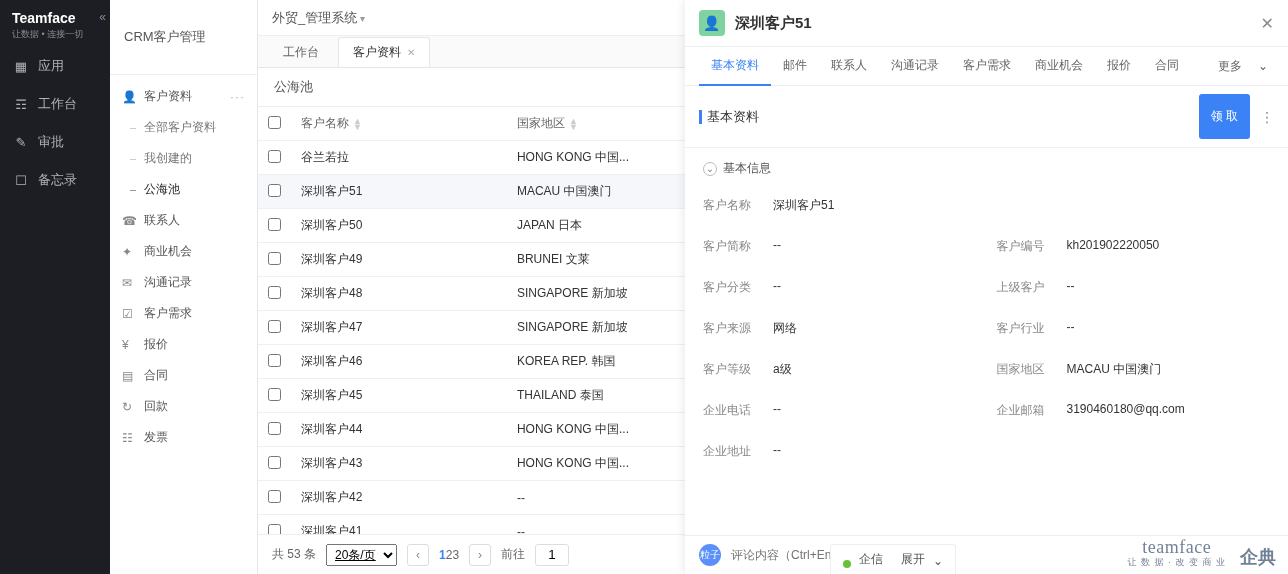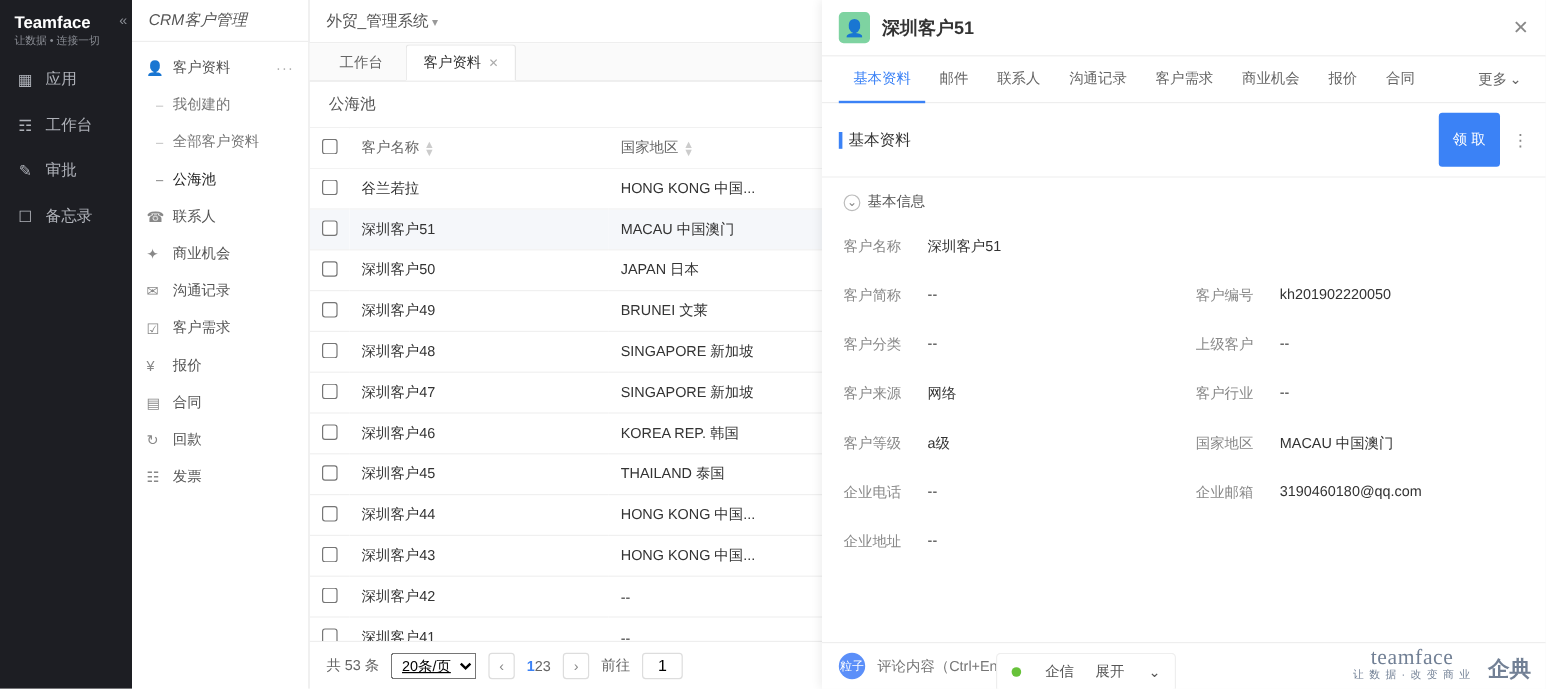--- a/index.html
+++ b/index.html
@@ -6,21 +6,21 @@
 body { font-family:-apple-system,"PingFang SC","Microsoft YaHei",sans-serif; font-size:12px; color:#333; background:#fff; width:1288px; height:574px; overflow:hidden; position:relative; }
 .layout { display:flex; height:100%; }
 .nav-main { width:110px; background:#1d1e23; color:#aeb1b8; display:flex; flex-direction:column; }
 .brand { padding:10px 12px 6px; color:#fff; position:relative; }
 .brand .t1 { font-size:14px; font-weight:600; }
 .brand .t2 { font-size:9px; color:#8a8d94; margin-top:2px; }
 .brand .coll { position:absolute; right:4px; top:10px; color:#8a8d94; font-size:12px; }
 .nav-main .item { display:flex; align-items:center; gap:10px; padding:10px 14px; cursor:pointer; font-size:13px; }
 .nav-main .item .ico { width:14px; text-align:center; font-size:13px; }
 .nav-sub { width:148px; border-right:1px solid #e6e6e6; background:#fff; display:flex; flex-direction:column; }
-.sub-header { padding:8px 14px; font-size:13px; color:#555; border-bottom:1px solid #eee;font-style:italic; }
+.sub-header { padding:28px 14px; font-size:13px; color:#555; border-bottom:1px solid #eee; }
 .sub-tree { flex:1; overflow:auto; padding:6px 0; }
 .sub-item { display:flex; align-items:center; gap:8px; padding:7px 12px; cursor:pointer; color:#555; font-size:12px; position:relative; }
 .sub-item .ico { width:14px; color:#888; font-size:12px; }
 .sub-item.nested { padding-left:34px; color:#777; }
 .sub-item.nested.sel { color:#222; }
 .sub-item.nested.sel::before { content:""; position:absolute; left:20px; top:50%; width:6px; height:1px; background:#999; }
 .sub-item.nested::before { content:""; position:absolute; left:20px; top:50%; width:6px; height:1px; background:#ccc; }
 .sub-item .more { margin-left:auto; color:#aaa; letter-spacing:1px; }
 .main { flex:1; display:flex; flex-direction:column; border-right:1px solid #eee; }
 .topbar { height:36px; display:flex; align-items:center; padding:0 14px; border-bottom:1px solid #eee; color:#555; font-size:13px; }
@@ -46,21 +46,21 @@
 .pager .pn.cur { color:#3b82f6; font-weight:600; }
 .pager input { width:34px; text-align:center; border:1px solid #ddd; border-radius:3px; height:22px; }
 .detail { position:absolute; top:0; right:0; bottom:0; width:603px; background:#fff; box-shadow:-2px 0 8px rgba(0,0,0,.08); display:flex; flex-direction:column; }
 .detail-head { display:flex; align-items:center; padding:10px 14px; gap:10px; border-bottom:1px solid #eee; }
 .avatar { width:26px; height:26px; background:#7ed3a1; border-radius:4px; display:flex; align-items:center; justify-content:center; color:#fff; font-size:14px; }
 .detail-head .title { font-size:15px; font-weight:600; flex:1; }
 .detail-head .close { color:#888; font-size:16px; cursor:pointer; }
 .detail-tabs { display:flex; border-bottom:1px solid #eee; padding:0 14px; font-size:12px; color:#666; }
 .detail-tabs .dt { padding:10px 12px; cursor:pointer; }
 .detail-tabs .dt.active { color:#3b82f6; border-bottom:2px solid #3b82f6; margin-bottom:-1px; }
-.detail-tabs .more { margin-left:auto; padding:10px 6px; display:flex; align-items:center; gap:2px; }
+.detail-tabs .more { margin-left:auto; padding:10px 6px; display:flex; align-items:center; gap:16px; }
 .section-bar { display:flex; align-items:center; padding:8px 14px; border-bottom:1px solid #f0f0f0; }
 .section-bar .lbl { font-size:13px; color:#333; position:relative; padding-left:8px; }
 .section-bar .lbl::before { content:""; position:absolute; left:0; top:2px; bottom:2px; width:3px; background:#3b82f6; }
 .section-bar .btn { margin-left:auto; background:#3b82f6; color:#fff; border:none; padding:14px 12px; border-radius:3px; font-size:12px; cursor:pointer; }
 .section-bar .kebab { margin-left:10px; color:#888; font-size:14px; cursor:pointer; }
 .detail-body { flex:1; overflow:auto; padding:4px 18px 10px; }
 .sec-head { display:flex; align-items:center; gap:6px; padding:8px 0; color:#555; font-size:12px; }
 .sec-head .chev { font-size:10px; color:#888; border:1px solid #bbb; border-radius:50%; width:14px; height:14px; display:inline-flex; align-items:center; justify-content:center; }
 .fields { display:grid; grid-template-columns:1fr 1fr; gap:0 20px; }
 .field { display:flex; padding:12px 0; font-size:12px; }
@@ -69,21 +69,21 @@
 .field .v { color:#333; }
 .tag-red { background:#f56c6c; color:#fff; padding:2px 6px; border-radius:3px; font-size:11px; }
 .comment { border-top:1px solid #eee; padding:8px 14px; display:flex; align-items:center; gap:10px; }
 .comment .av { width:22px; height:22px; border-radius:50%; background:#5b8ff9; color:#fff; font-size:10px; display:flex; align-items:center; justify-content:center; }
 .comment input { flex:1; border:none; outline:none; font-size:12px; color:#555; }
 .wm { position:absolute; right:12px; bottom:6px; display:flex; align-items:flex-end; gap:14px; color:#6b7a90; font-size:11px; opacity:.95; }
 .wm .big { font-family:Georgia,serif; font-size:18px; letter-spacing:.5px; }
 .wm .sm { font-size:9px; letter-spacing:1px; }
 .wm .col { display:flex; flex-direction:column; align-items:center; line-height:1.1; }
 .bottom-bar { position:absolute; bottom:0; left:830px; display:flex; align-items:center; gap:18px; background:#fff; padding:6px 12px; font-size:12px; color:#555; border:1px solid #eee; border-bottom:none; border-radius:4px 4px 0 0; }
-.bottom-bar .bi { display:flex; align-items:center; gap:20px; cursor:pointer; }
+.bottom-bar .bi { display:flex; align-items:flex-end; gap:8px; cursor:pointer; }
 .bottom-bar .dot { width:8px; height:8px; border-radius:50%; background:#67c23a; }
 </style>
 </head>
 <body>
 
 <div class="layout">
   <div class="nav-main">
     <div class="brand">
       <div class="t1">Teamface</div>
       <div class="t2">让数据 • 连接一切</div>
@@ -111,24 +111,24 @@
 
   <div class="nav-sub">
     <div class="sub-header">CRM客户管理</div>
     <div class="sub-tree" id="nav-sub-items">
         <div class="sub-item">
           <span class="ico">👤</span>
           <span>客户资料</span>
           <span class="more">···</span>
         </div>
         <div class="sub-item nested">
+          <span>全部客户资料</span>
+        </div>
+        <div class="sub-item nested">
           <span>我创建的</span>
-        </div>
-        <div class="sub-item nested">
-          <span>全部客户资料</span>
         </div>
         <div class="sub-item nested sel">
           <span>公海池</span>
         </div>
         <div class="sub-item">
           <span class="ico">☎</span>
           <span>联系人</span>
         </div>
         <div class="sub-item">
           <span class="ico">✦</span>

